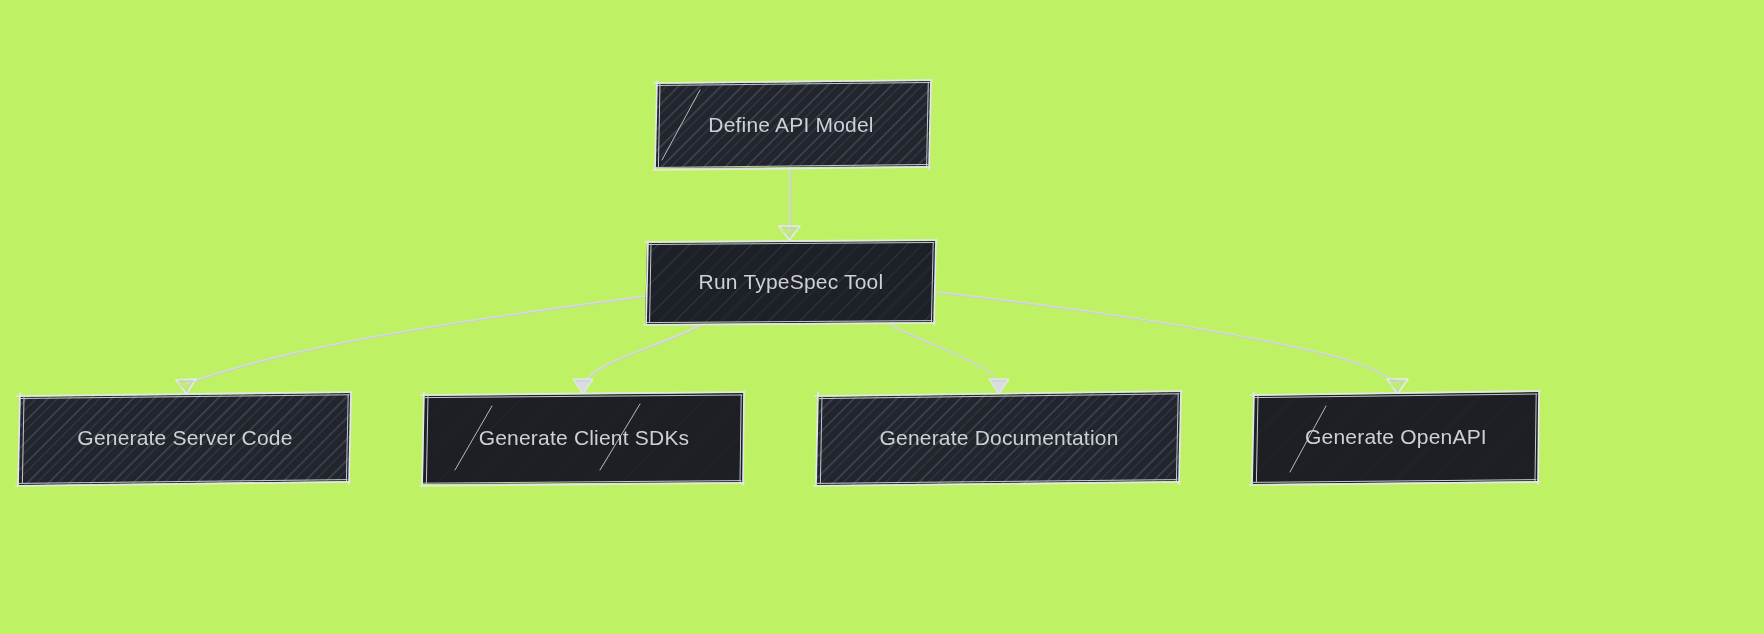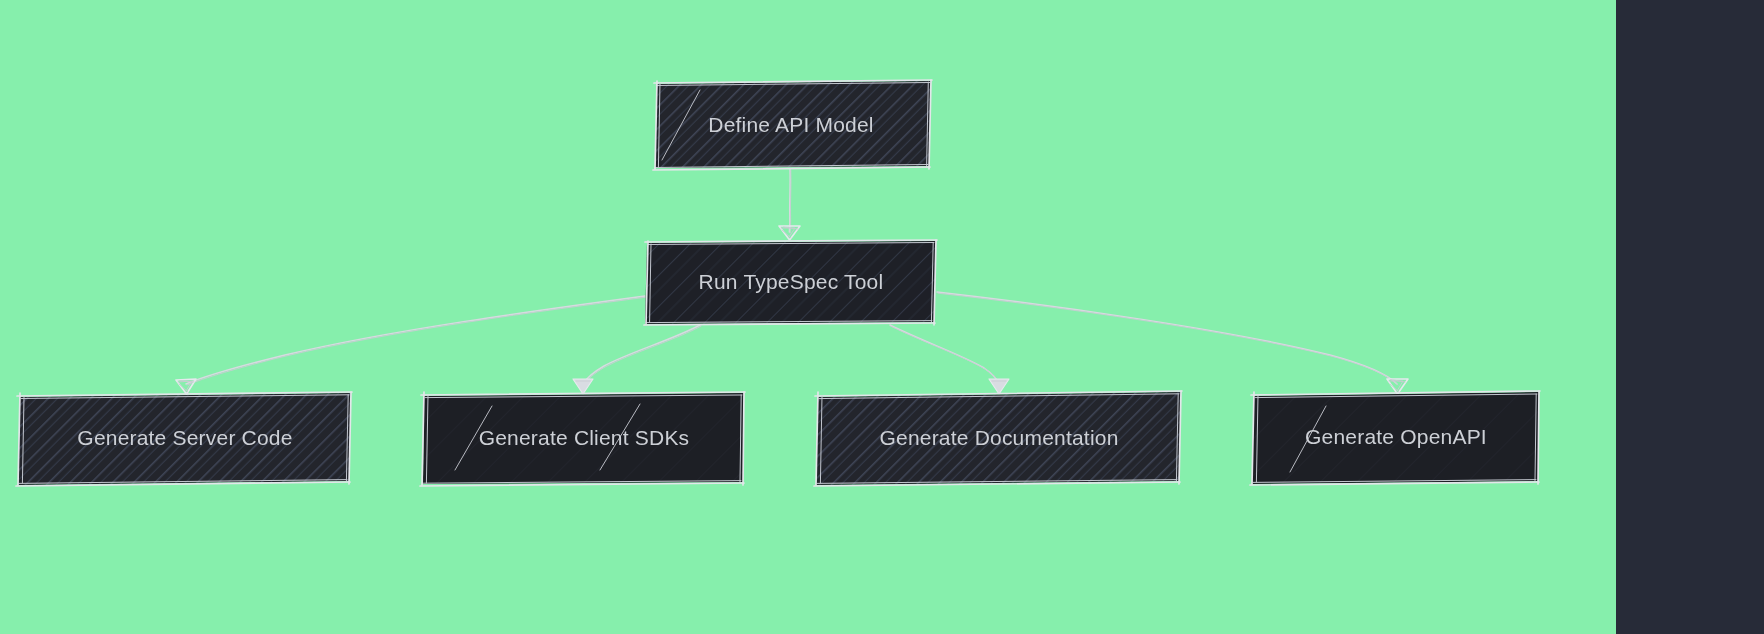--- a/index.html
+++ b/index.html
@@ -9,23 +9,23 @@
     background: #272b38;
   }
   body {
     width: 1764px;
     height: 634px;
     overflow: hidden;
     font-family: "Liberation Sans", sans-serif;
   }
   #stage {
     position: relative;
-    width: 1616px;
+    width: 1764px;
     height: 634px;
-    background: #86efac;
+    background: #bef264;
   }
   #diagram-svg {
     position: absolute;
     left: 0;
     top: 0;
     width: 1764px;
     height: 634px;
     display: block;
   }
   .node-label {

